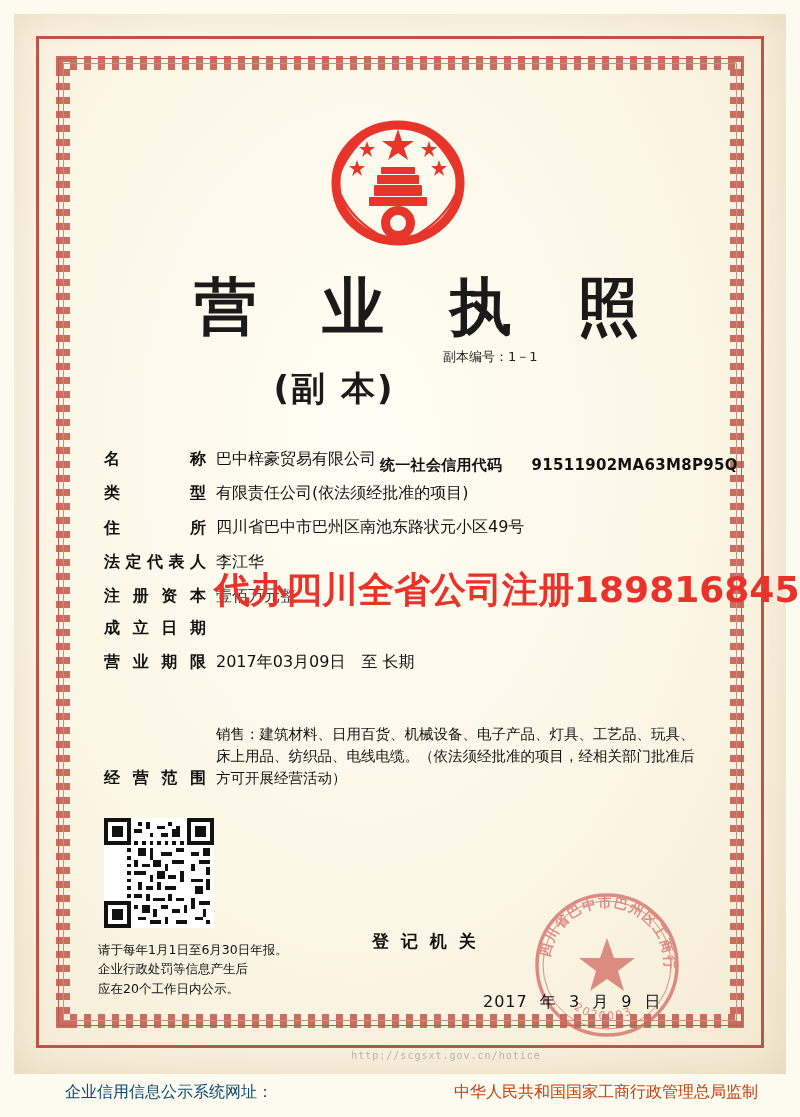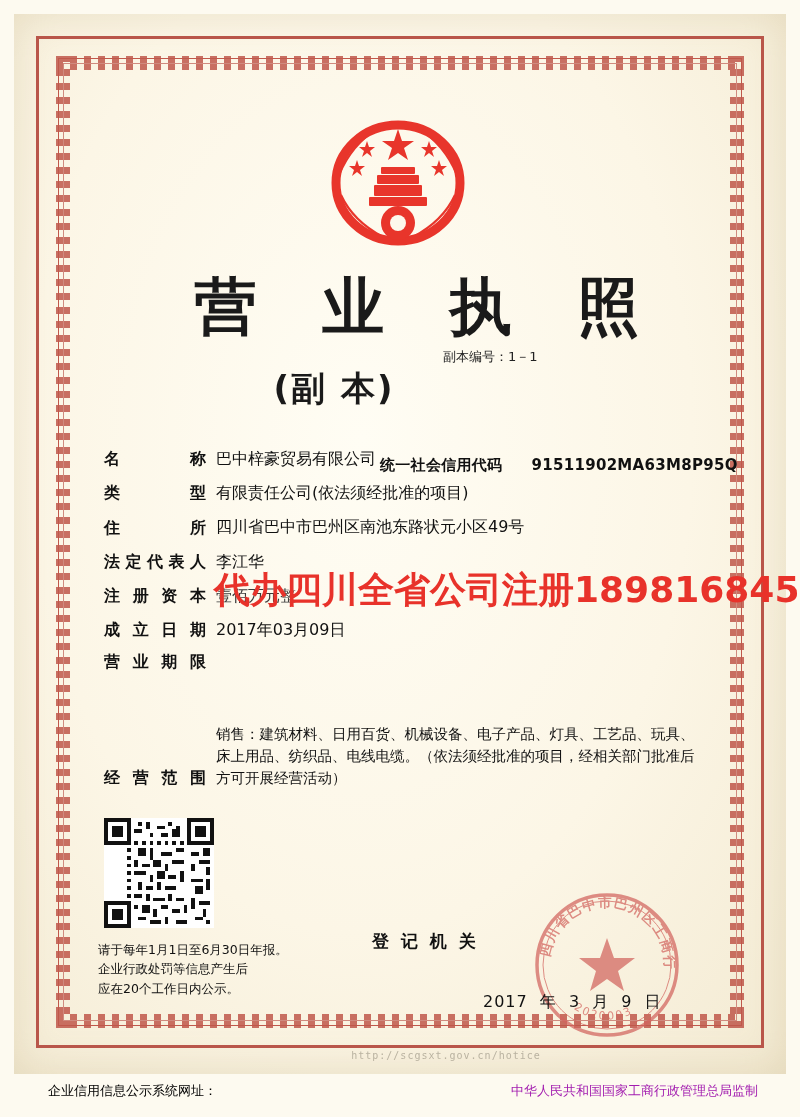--- a/index.html
+++ b/index.html
@@ -225,31 +225,31 @@
   }
 
   .footer {
     position: absolute;
     left: 0; top: 1082px;
     width: 800px;
     height: 35px;
   }
   .footer-left {
     position: absolute;
-    left: 48px; top: 0;
-    font-family: "DejaVu Sans", sans-serif;
-    font-size: 13px;
-    color: #000000;
+    left: 65px; top: 0;
+    font-family: "DejaVu Sans", sans-serif;
+    font-size: 16px;
+    color: #0c4a6e;
   }
   .footer-right {
     position: absolute;
     right: 42px; top: 0;
     font-family: "DejaVu Sans", sans-serif;
-    font-size: 13px;
-    color: #a21caf;
+    font-size: 16px;
+    color: #c2410c;
   }
 </style>
 </head>
 <body>
 
 <div class="page">
   <div class="paper"></div>
 
   <div class="frame-outer"></div>
   <div class="frame-key"></div>
@@ -311,24 +311,24 @@
     <div class="field">
       <div class="field-label">法定代表人</div>
       <div class="field-value">李江华</div>
     </div>
     <div class="field">
       <div class="field-label">注册资本</div>
       <div class="field-value capital">壹佰万元整</div>
     </div>
     <div class="field">
       <div class="field-label">成立日期</div>
-      <div class="field-value">2017年03月09日</div>
     </div>
     <div class="field">
       <div class="field-label">营业期限</div>
+      <div class="field-value">2017年03月09日　至 长期</div>
     </div>
     <div class="field scope">
       <div class="field-label">经营范围</div>
       <div class="field-value small">销售：建筑材料、日用百货、机械设备、电子产品、灯具、工艺品、玩具、床上用品、纺织品、电线电缆。（依法须经批准的项目，经相关部门批准后方可开展经营活动）</div>
     </div>
   </div>
 
   <div class="watermark-ad">代办四川全省公司注册18981684588</div>
 
   <div class="qr">

